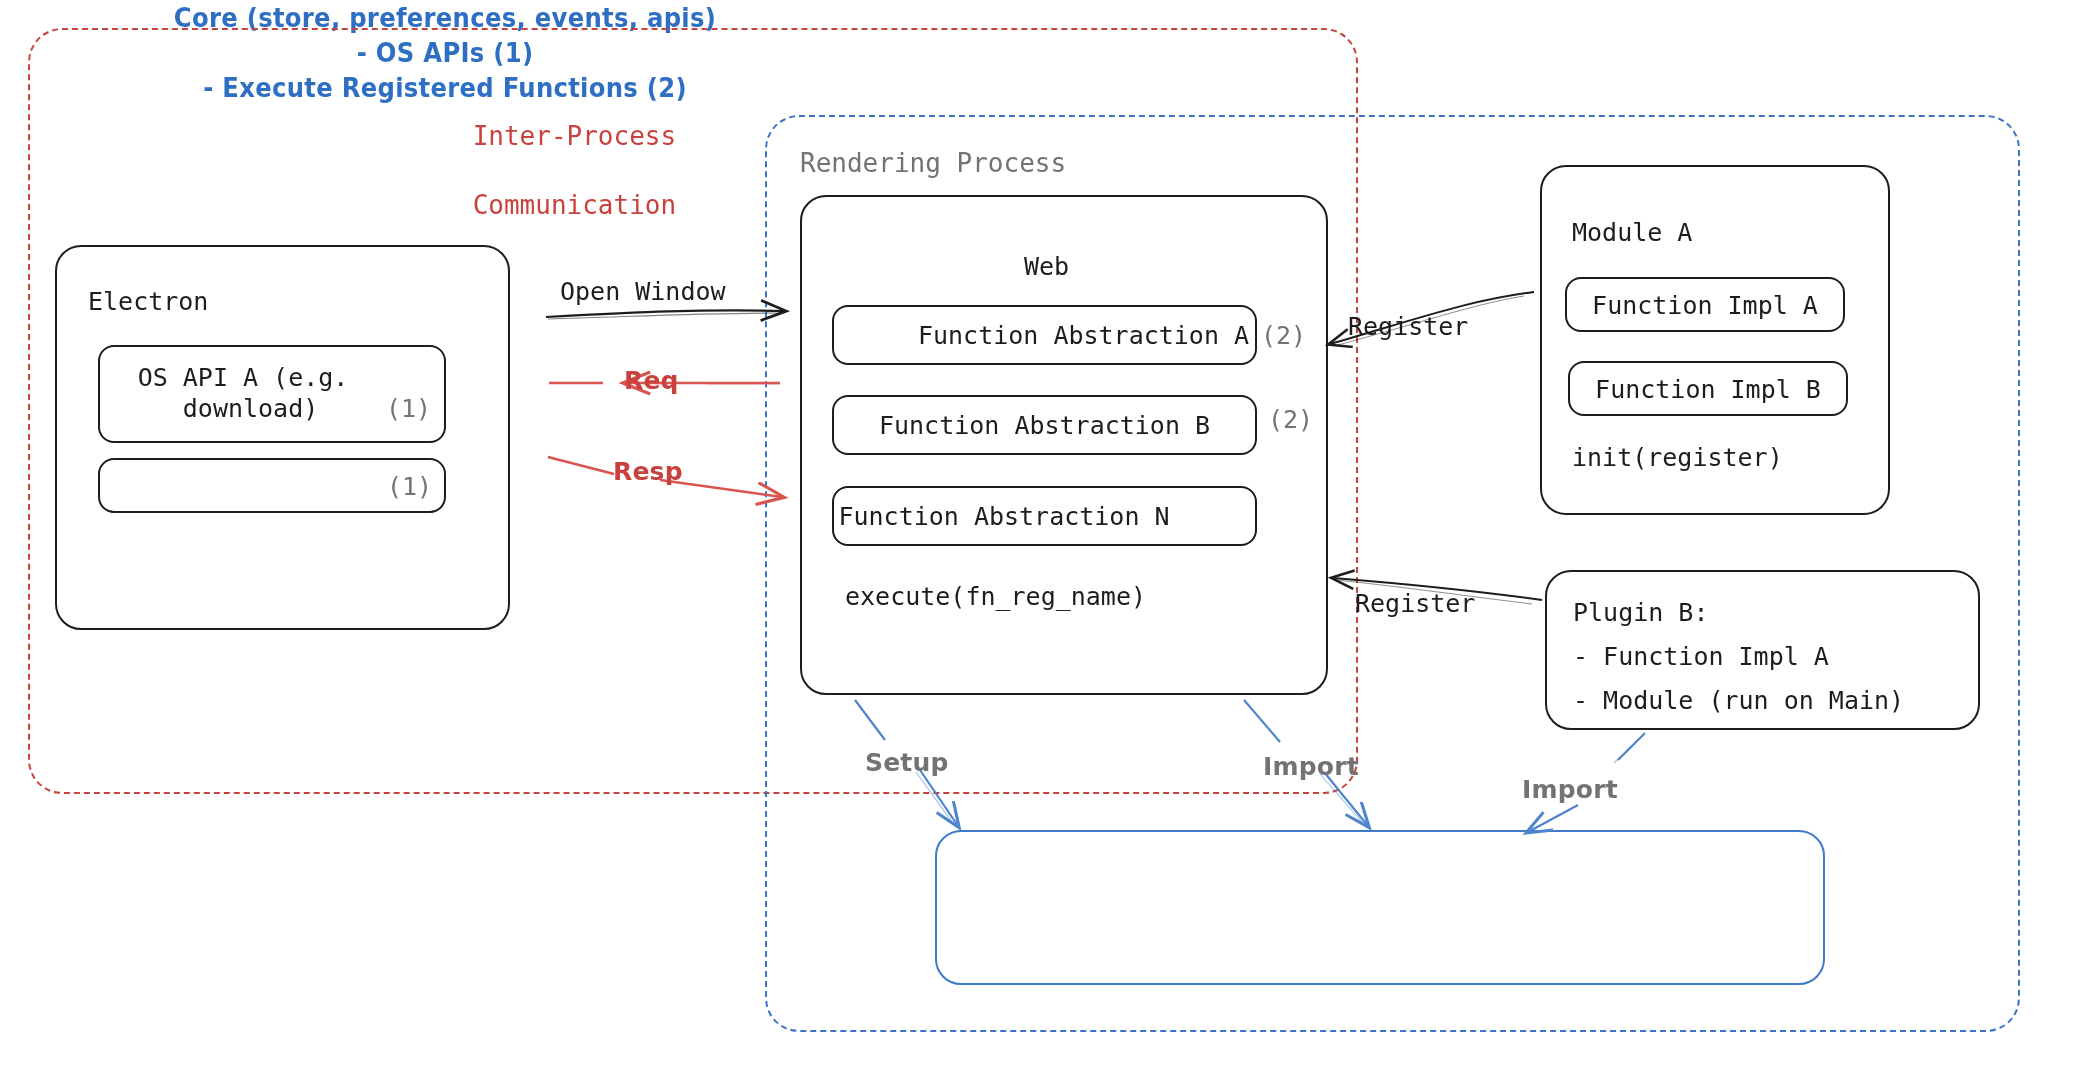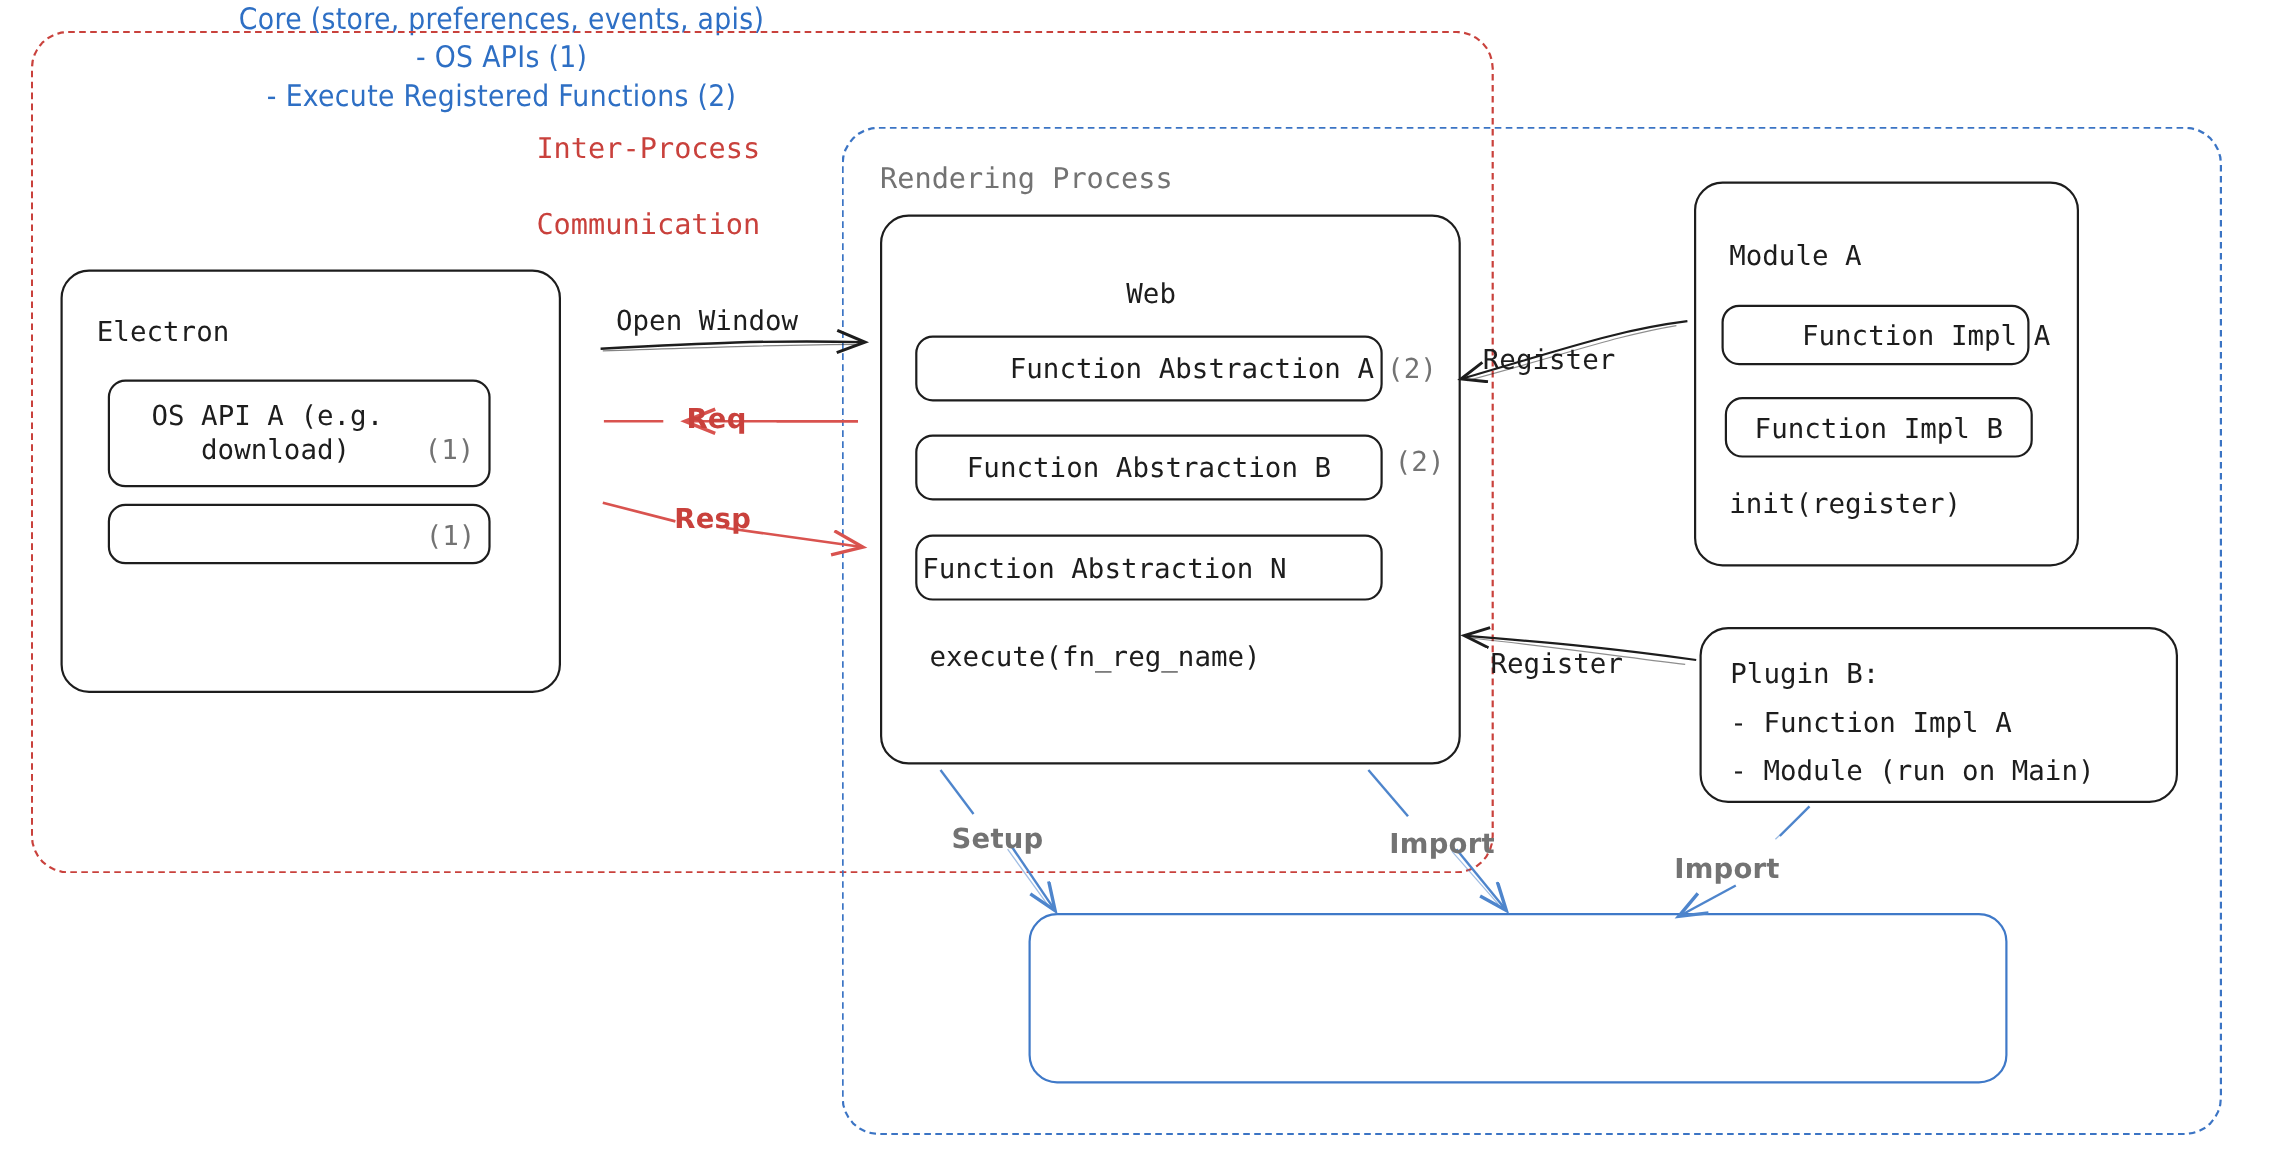--- a/index.html
+++ b/index.html
@@ -40,44 +40,43 @@
   }
   .lbl.center{text-align:center;}
   .red{color:#c9413c;}
   .blue{color:#737373;}
   .sans-bold{
     font-family:"DejaVu Sans","Liberation Sans",sans-serif;
     font-weight:700;letter-spacing:.2px;
   }
   .corefont{
     font-family:"DejaVu Sans Condensed","DejaVu Sans","Liberation Sans",sans-serif;
-    font-weight:400;color:#2e6fc4;text-align:center;line-height:1.30;
+    font-weight:700;color:#2e6fc4;text-align:center;line-height:1.30;
     letter-spacing:.3px;
-    margin-left:11px;
   }
 
   
   .t-ipc{font-size:26px;line-height:1.32;}
   .t-render{font-size:26px;}
   .t-boxtitle{font-size:25px;}
   .t-item{font-size:25px;}
   .t-arrow{font-size:25px;}
   .t-marker{font-size:25px;}
   .t-core{font-size:27px;}
 </style>
 </head>
 <body>
 
 <div id="stage">
 
   <div class="dashed-red" style="left:28px;top:28px;width:1330px;height:766px;"></div>
 
   <div class="dashed-blue" style="left:765px;top:115px;width:1255px;height:917px;"></div>
 
-  <div class="lbl red t-ipc" style="left:425px;top:85px;">
+  <div class="lbl red t-ipc" style="left:410px;top:85px;">
     <span>Inter-Process</span><br>
     <span>Communication</span>
   </div>
 
   <div class="lbl blue t-render" style="left:800px;top:148px;">Rendering Process</div>
 
   <div class="sbox" style="left:55px;top:245px;width:455px;height:385px;"></div>
 
   <div class="lbl t-boxtitle" style="left:88px;top:287px;">Electron</div>
 
@@ -104,21 +103,21 @@
   <div class="sbox inner" style="left:832px;top:486px;width:425px;height:60px;"></div>
   <div class="lbl center t-item" style="left:832px;top:502px;width:344px;">Function Abstraction N</div>
 
   <div class="lbl t-item" style="left:845px;top:582px;">execute(fn_reg_name)</div>
 
   <div class="sbox" style="left:1540px;top:165px;width:350px;height:350px;"></div>
 
   <div class="lbl t-boxtitle" style="left:1572px;top:218px;">Module A</div>
 
   <div class="sbox inner" style="left:1565px;top:277px;width:280px;height:55px;"></div>
-  <div class="lbl center t-item" style="left:1565px;top:291px;width:280px;padding-left:46px;">Function Impl A</div>
+  <div class="lbl center t-item" style="left:1565px;top:291px;width:280px;">Function Impl A</div>
 
   <div class="sbox inner" style="left:1568px;top:361px;width:280px;height:55px;"></div>
   <div class="lbl center t-item" style="left:1568px;top:375px;width:280px;">Function Impl B</div>
 
   <div class="lbl t-item" style="left:1572px;top:443px;">init(register)</div>
 
   <div class="sbox" style="left:1545px;top:570px;width:435px;height:160px;"></div>
 
   <div class="lbl t-boxtitle" style="left:1573px;top:598px;">Plugin B:</div>
   <div class="lbl t-item" style="left:1573px;top:642px;">- Function Impl A</div>

